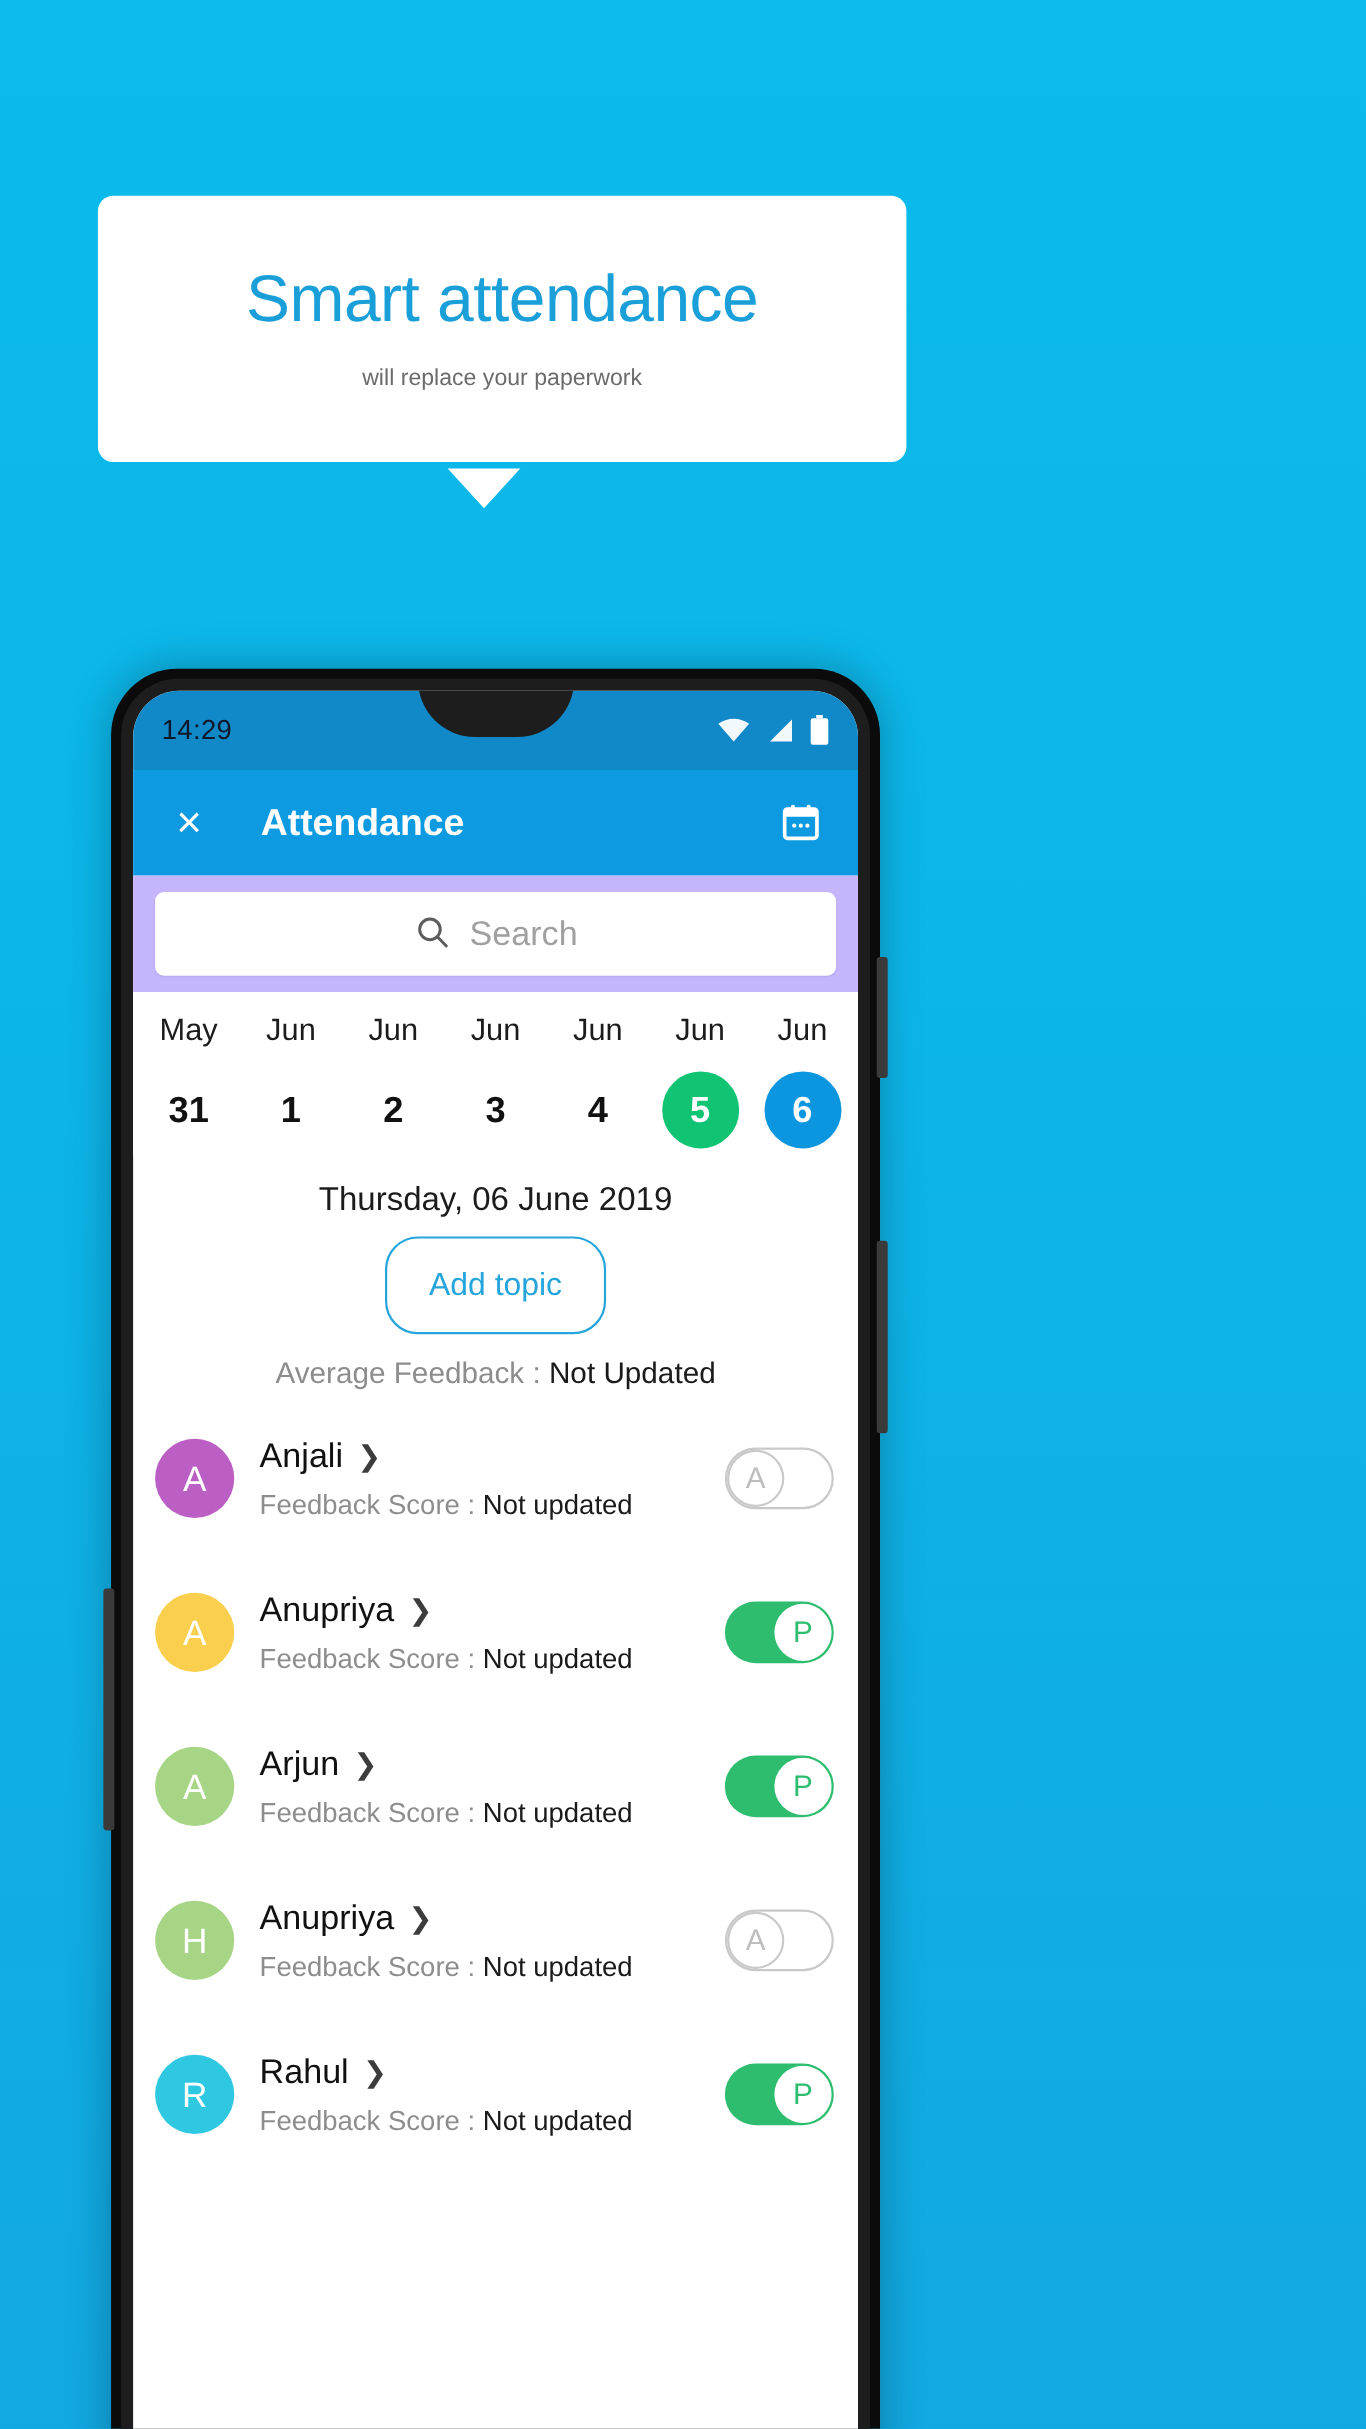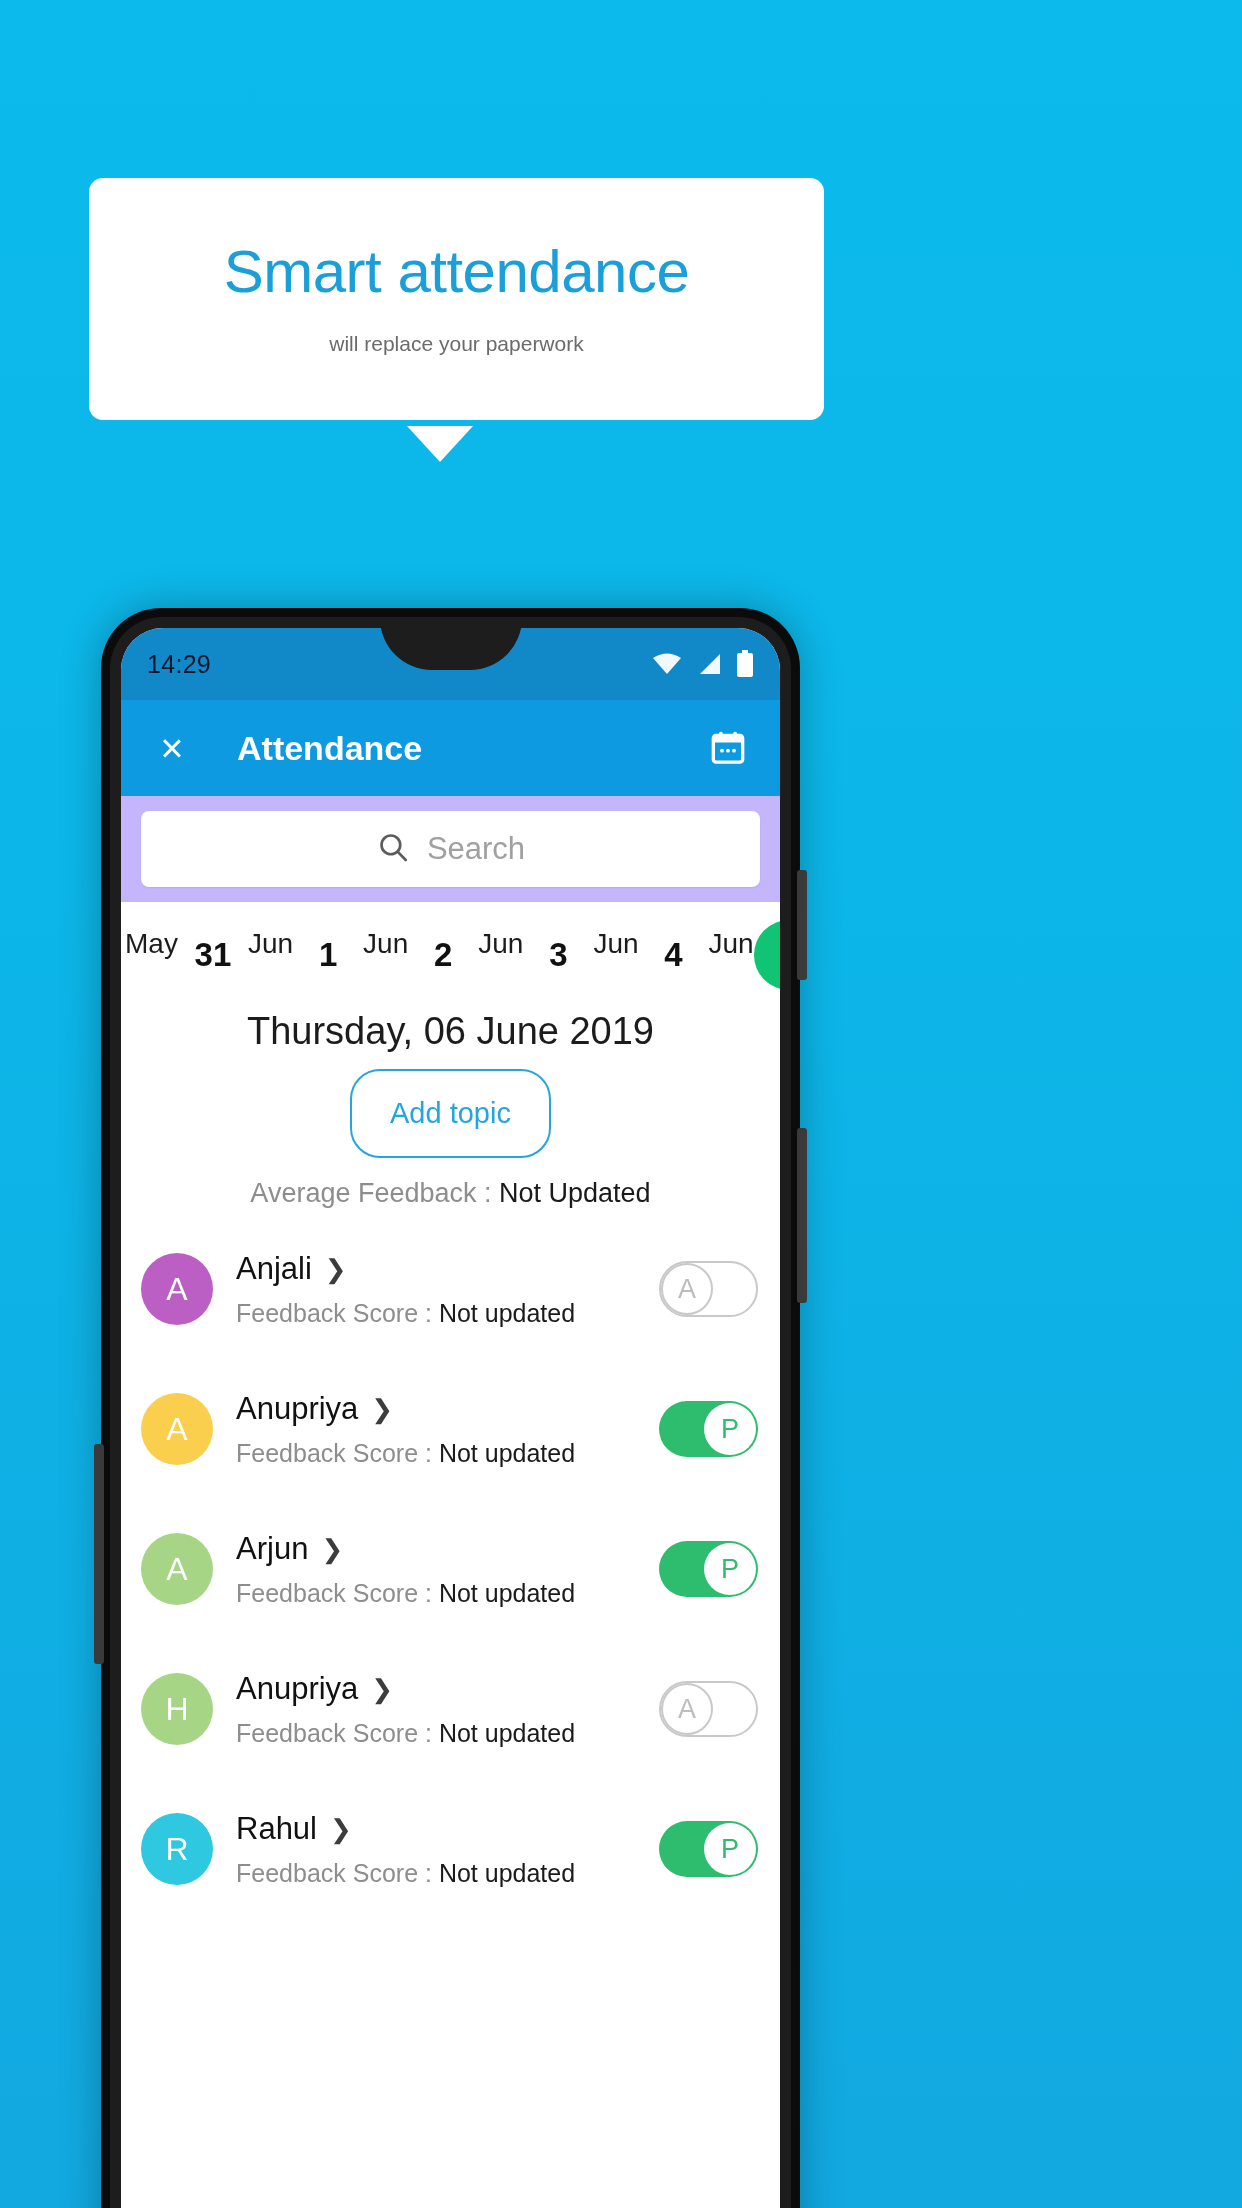--- a/index.html
+++ b/index.html
@@ -157,21 +157,21 @@
   }
 
   
   #date-strip {
     display:flex;
     padding:18px 4px 6px 4px;
     background:#ffffff;
   }
   .date-cell {
     flex:1;
-    display:flex; flex-direction:row;
+    display:flex; flex-direction:column;
     align-items:center;
     text-align:center;
   }
   .date-month {
     font-size:28px;
     color:#1c1c1c;
     font-weight:400;
     margin-bottom:22px;
   }
   .date-num {
@@ -181,23 +181,23 @@
     font-weight:700;
     color:#111111;
     border-radius:50%;
   }
   .date-num.sel-green { background:#10c473; color:#ffffff; }
   .date-num.sel-blue  { background:#0d96e0; color:#ffffff; }
 
   
   #day-label {
     text-align:center;
-    font-size:38px;
+    font-size:30px;
     color:#1c1c1c;
-    margin-top:14px;
+    margin-top:24px;
   }
   #add-topic-wrap {
     display:flex; justify-content:center;
     margin-top:16px;
   }
   #add-topic-btn {
     border:2px solid #26a5dd;
     border-radius:30px;
     color:#26a5dd;
     font-size:29px;

